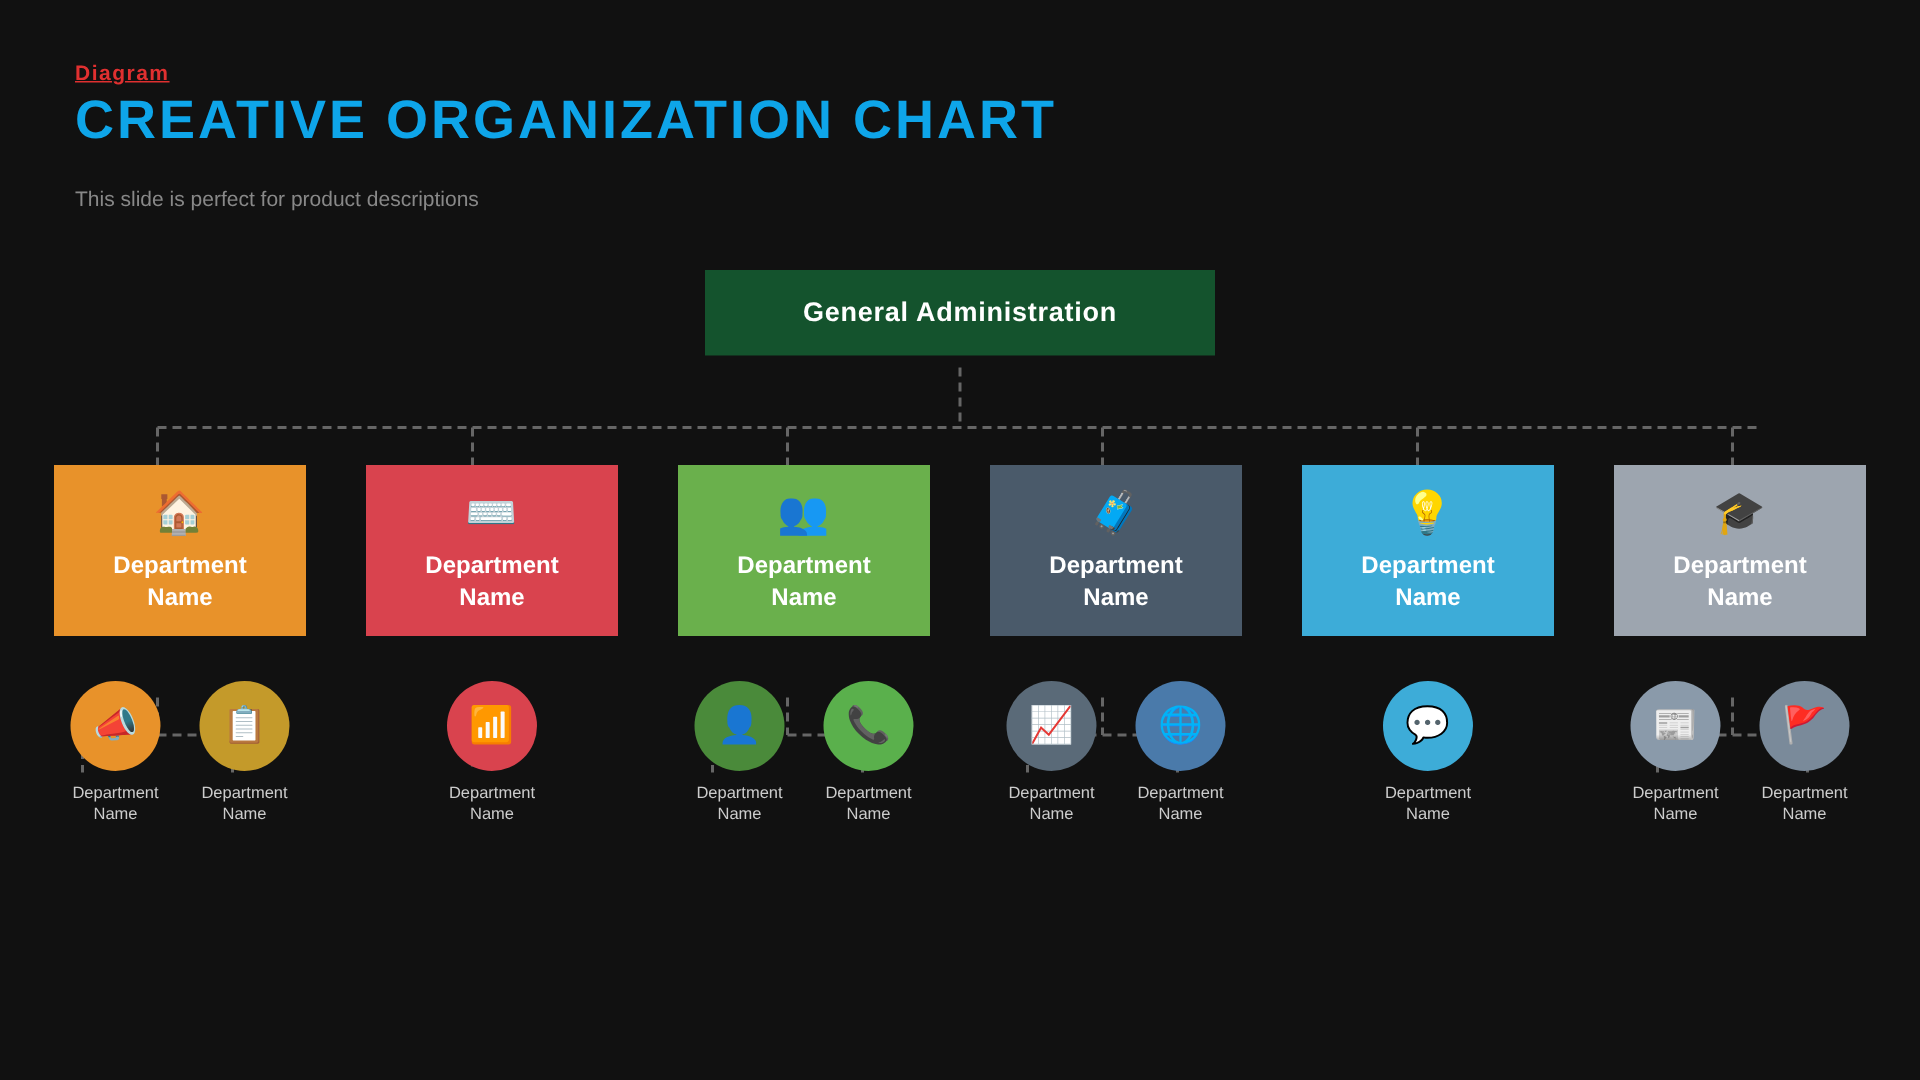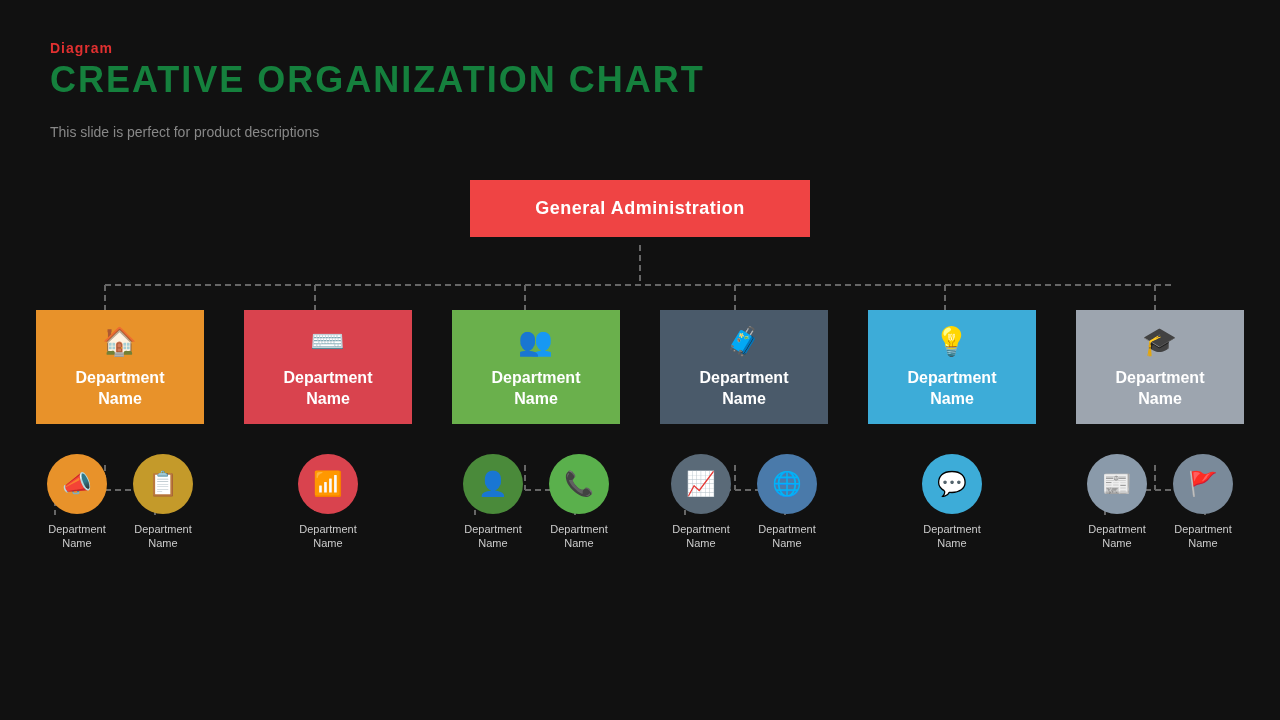--- a/index.html
+++ b/index.html
@@ -17,24 +17,25 @@
       top: 40px;
       left: 50px;
     }
 
     .diagram-label {
       color: #e03030;
       font-size: 14px;
       font-weight: 600;
       letter-spacing: 1px;
       margin-bottom: 4px;
+      text-decoration: underline;
     }
 
     .main-title {
-      color: #15803d;
+      color: #0ea5e9;
       font-size: 36px;
       font-weight: 900;
       letter-spacing: 2px;
       text-transform: uppercase;
       line-height: 1.1;
       text-align: right;
     }
 
     .subtitle {
       color: #888888;
@@ -55,21 +56,21 @@
     .top-box-container {
       display: flex;
       justify-content: center;
       position: absolute;
       top: 10px;
       left: 0;
       right: 0;
     }
 
     .top-box {
-      background: #ef4444;
+      background: #14532d;
       color: #ffffff;
       font-weight: 700;
       font-size: 18px;
       padding: 18px 50px;
       min-width: 340px;
       text-align: center;
       letter-spacing: 0.5px;
     }
 
     

